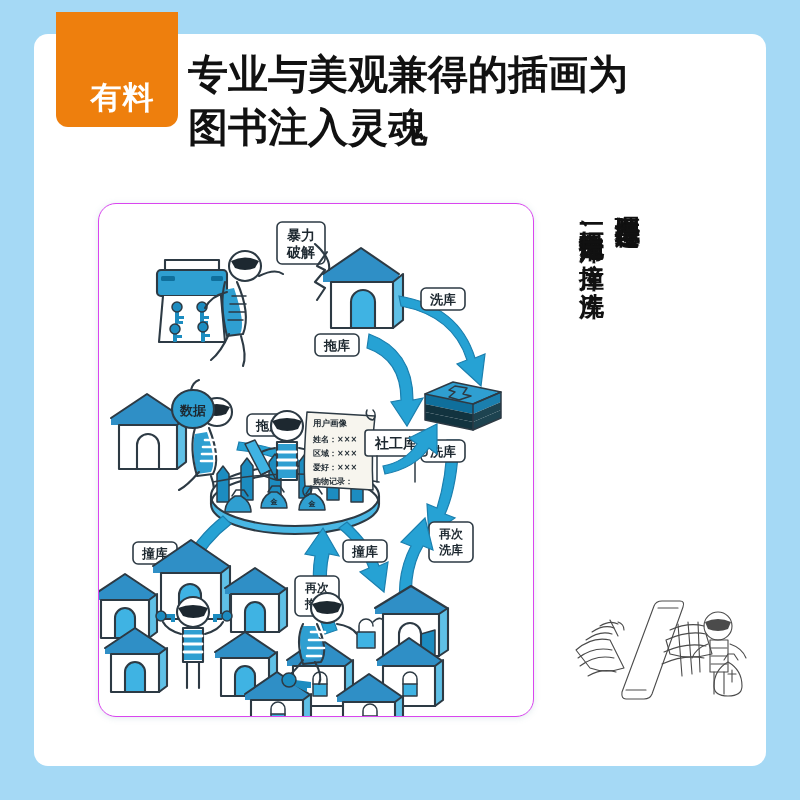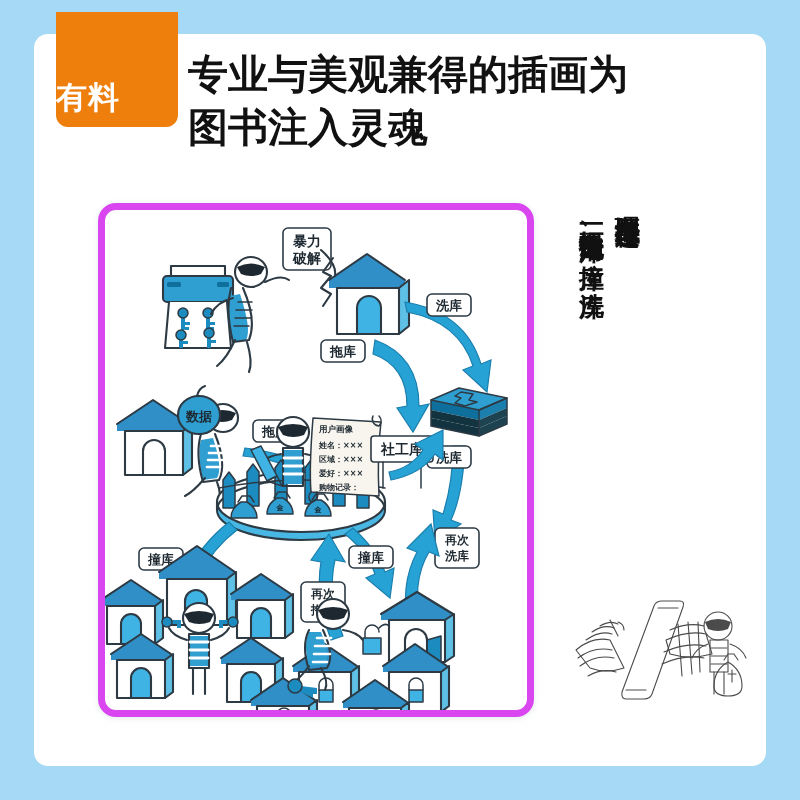--- a/index.html
+++ b/index.html
@@ -29,21 +29,23 @@
   }
   .badge {
     position: absolute;
     left: 0; top: 0;
     width: 122px; height: 115px;
     background: #ee7f0d;
     border-bottom-left-radius: 12px;
     border-bottom-right-radius: 12px;
     display: flex;
     align-items: flex-end;
+    justify-content: center;
     padding-bottom: 14px;
+    padding-left: 11px;
   }
   .badge-text {
     color: #ffffff;
     font-size: 31px;
     font-weight: bold;
     letter-spacing: 1px;
     line-height: 1;
   }
   .headline {
     position: absolute;
@@ -77,21 +79,21 @@
     white-space: nowrap;
   }
   .vline.second { margin-top: 14px; }
 
   
   .panel {
     position: absolute;
     left: 98px; top: 203px;
     width: 436px; height: 514px;
     background: #ffffff;
-    border: 7px solid #d946ef;
+    border: 1px solid #d946ef;
     border-radius: 18px;
     box-shadow: 0 1px 6px rgba(120,160,175,.22);
     overflow: hidden;
   }
   .panel svg { display: block; }
 
   
   .watermark {
     position: absolute;
     left: 566px; top: 596px;

